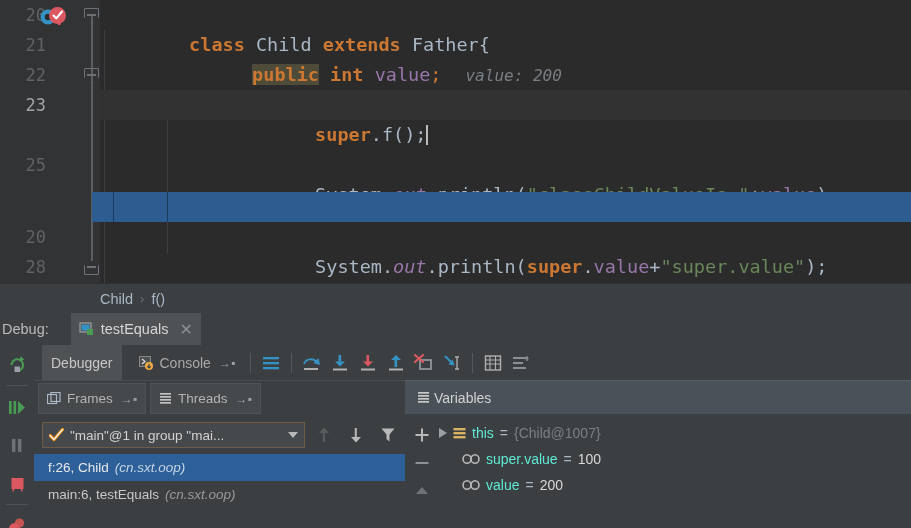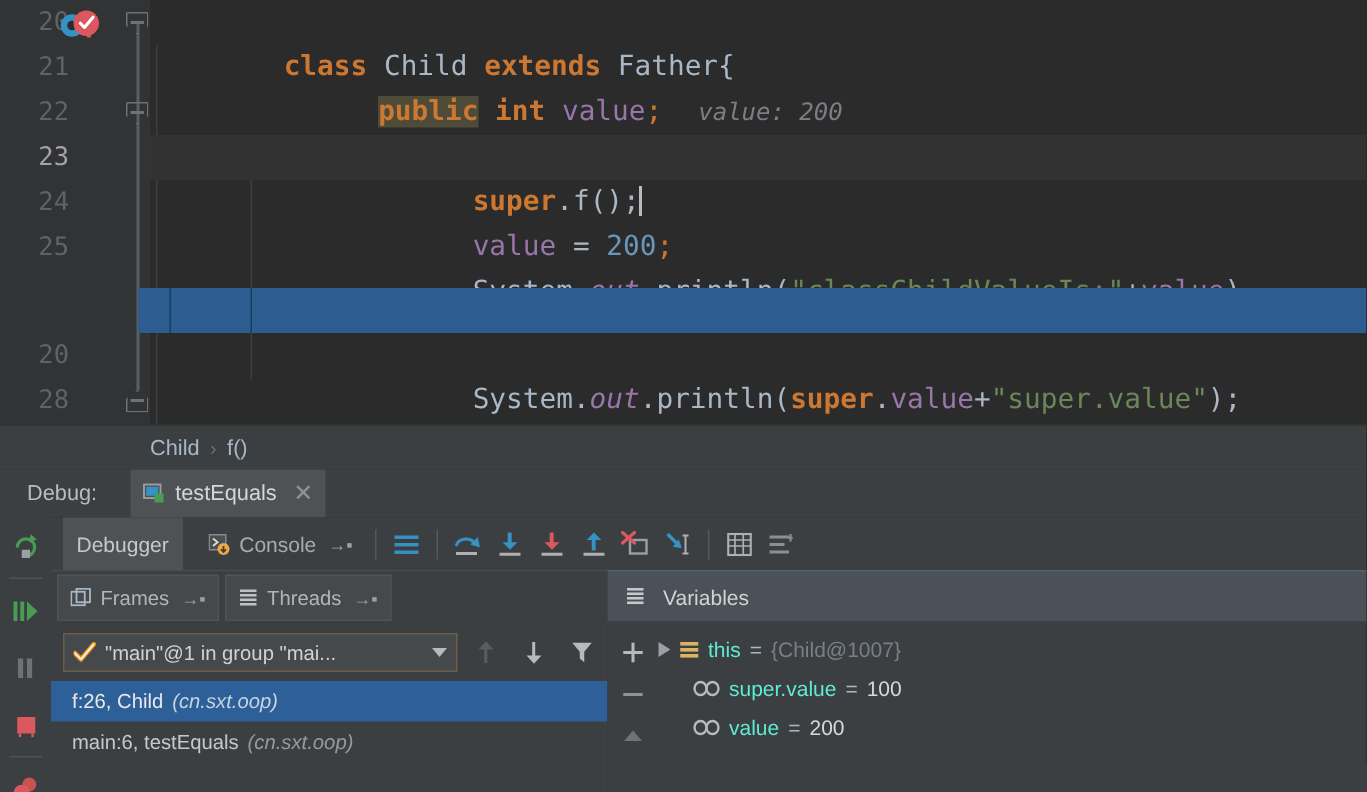--- a/index.html
+++ b/index.html
@@ -90,21 +90,21 @@
     display: flex; align-items: center; padding-left: 100px;
     font-size: 14.5px; color: #a9b7c6;
   }
   .bc-sep { color: #6b6f71; margin: 0 7px; font-size: 13px; }
 
   
   .debug-header {
     position: absolute; left: 0; top: 313px; width: 911px; height: 32px;
     background: #3c3f41; display: flex; align-items: center;
   }
-  .debug-label { margin-left: 18px; font-size: 14.5px; color: #bbbbbb; }
+  .debug-label { margin-left: 2px; font-size: 14.5px; color: #bbbbbb; }
   .debug-tab {
     margin-left: 22px; height: 32px; display: flex; align-items: center;
     padding: 0 8px; background: #4e5254; gap: 7px;
   }
   .debug-tab-title { font-size: 14.5px; color: #d6d6d6; }
   .tab-close { color: #8d9194; font-size: 16px; margin-left: 4px; }
 
   
   .debug-toolbar {
     position: absolute; left: 0; top: 345px; width: 911px; height: 35px;
@@ -160,21 +160,21 @@
   .frame-row.sel { background: #2d6099; color: #e8e8e8; }
   .frame-pkg { color: #9a9a9a; font-style: italic; margin-left: 6px; }
   .frame-row.sel .frame-pkg { color: #c5d4e3; }
 
   
   .vars-panel {
     position: absolute; left: 405px; top: 380px; width: 506px; height: 148px;
     background: #3c3f41;
   }
   .vars-header {
-    height: 35px; display: flex; align-items: center; gap: 12px;
+    height: 35px; display: flex; align-items: center; gap: 4px;
     padding-left: 12px; background: #4a5159; border-top: 1px solid #55606a;
     border-bottom: 1px solid #3a4046;
   }
   .vars-title { font-size: 14px; color: #d2d2d2; }
   .vars-body { position: relative; height: 113px; background: #3c3f41; display: flex; }
   .vars-side { width: 34px; height: 113px; display: flex; flex-direction: column; align-items: center; padding-top: 6px; gap: 0; }
   .side-btn { width: 30px; height: 28px; display: flex; align-items: center; justify-content: center; }
   .vars-list { flex: 1; padding-top: 5px; }
   .var-row {
     height: 26px; display: flex; align-items: center; gap: 6px;
@@ -243,26 +243,20 @@
       </div>
 
     <div class="row-hl-current" style="position:absolute;left:100px;top:90px;width:811px;height:30px;"></div>
     <div class="code-line" style="top:90px;position:absolute;width:911px;">
       <span class="ln cur">23</span>
       <span class="code-text" style="left:226px;">
         <span class="kw-b">super</span><span class="plain">.</span><span class="plain">f</span><span class="plain">();</span><span class="caret"></span>
       </span>
     </div>
 
-    <div class="code-line" style="top:120px;position:absolute;width:911px;">
-      <span class="ln">24</span>
-      <span class="code-text" style="left:226px;">
-        <span class="field">value</span><span class="plain"> = </span><span class="num">200</span><span class="kw">;</span>
-      </span>
-    </div>
 
     <div class="code-line" style="top:150px;position:absolute;width:911px;">
       <span class="ln">25</span>
       <span class="code-text" style="left:226px;">
         <span class="plain">System</span><span class="plain">.</span><span class="sfield">out</span><span class="plain">.</span><span class="plain">println</span><span class="plain">(</span><span class="str">"classChildValueIs:"</span><span class="plain">+</span><span class="field">value</span><span class="plain">)</span>
       </span>
     </div>
 
     <div class="row-hl-exec" style="position:absolute;left:92px;top:192px;width:819px;height:30px;"></div>
     <div style="position:absolute;left:113px;top:192px;width:1px;height:30px;background:#1c3a5c;"></div>

